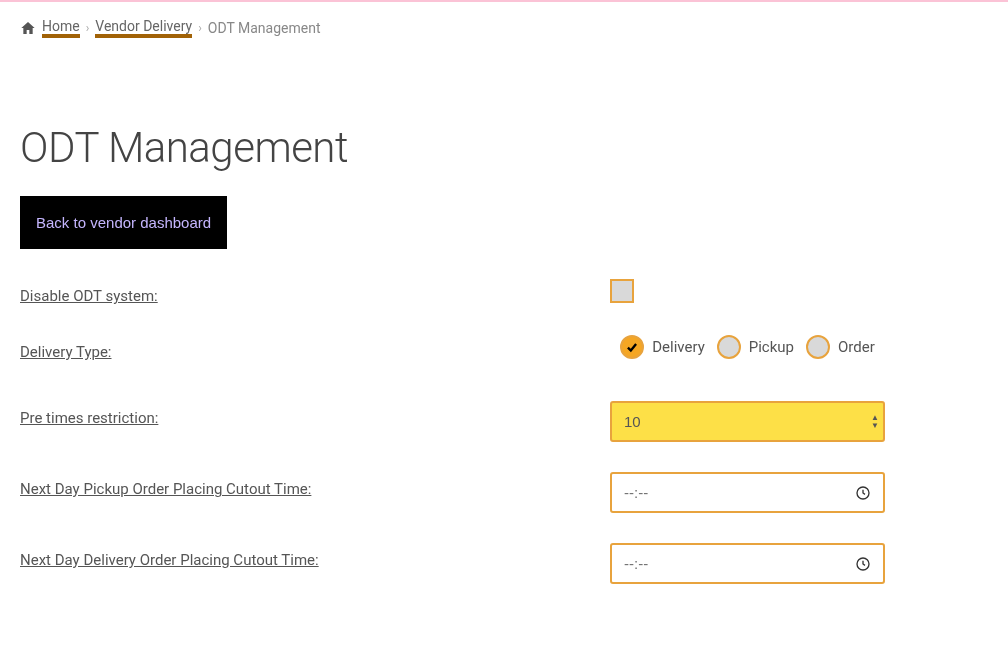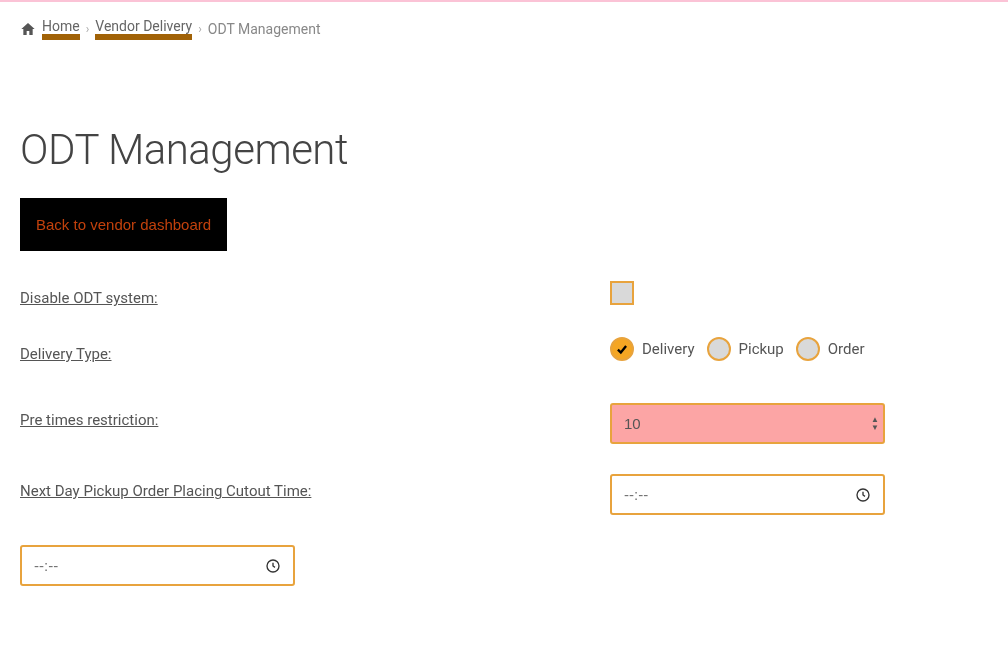--- a/index.html
+++ b/index.html
@@ -17,34 +17,34 @@
       display: flex;
       align-items: center;
       gap: 6px;
       font-size: 14px;
       color: #888;
       margin-bottom: 85px;
     }
     .breadcrumb a {
       color: #666;
       text-decoration: none;
-      border-bottom: 6px solid #a16207;
+      border-bottom: 4px solid #a16207;
     }
     .breadcrumb .sep { color: #aaa; font-size: 12px; }
     .home-icon { width: 16px; height: 16px; display: inline-block; }
     .page-title {
       font-size: 42px;
       font-weight: 300;
       color: #444;
       margin-bottom: 24px;
       letter-spacing: -0.5px;
     }
     .back-btn {
       background: #000;
-      color: #c2410c;
+      color: #c4b5fd;
       border: none;
       padding: 18px 16px;
       font-size: 15px;
       cursor: pointer;
       margin-bottom: 30px;
       display: inline-block;
     }
     .form-row {
       display: flex;
       align-items: flex-start;
@@ -69,20 +69,21 @@
       background: #d9d9d9;
       cursor: pointer;
     }
     .radio-wrap {
       display: flex;
       flex-wrap: wrap;
       align-items: center;
       gap: 8px 12px;
       font-size: 15px;
       color: #555;
+      justify-content: center;
     }
     .radio-opt { display: inline-flex; align-items: center; gap: 8px; }
     .radio-circle {
       width: 24px;
       height: 24px;
       border-radius: 50%;
       border: 2px solid #e8a33d;
       background: #d9d9d9;
       cursor: pointer;
       display:flex; align-items:center; justify-content:center;
@@ -94,21 +95,21 @@
     .radio-circle svg { display:none; width:14px; height:14px; }
     .num-input, .time-input {
       width: 100%;
       padding: 10px 12px;
       font-size: 15px;
       border: 2px solid #e8a33d;
       border-radius: 3px;
       outline: none;
     }
     .num-input {
-      background: #fca5a5;
+      background: #fde047;
       color: #555;
     }
     .time-input {
       background: #fff;
       color: #888;
     }
     .time-wrap { position: relative; }
     .clock-icon {
       position: absolute;
       right: 14px;
@@ -211,20 +212,21 @@
           <svg viewBox="0 0 24 24" fill="none" stroke="#333" stroke-width="2">
               <circle cx="12" cy="12" r="9"></circle>
               <path d="M12 7v5l3 2"></path>
             </svg>
         </span>
       </div>
     </div>
   </div>
 
   <div class="form-row" style="margin-bottom:0;">
+    <div class="form-label">Next Day Delivery Order Placing Cutout Time:</div>
     <div class="form-control-area">
       <div class="time-wrap">
         <input type="text" class="time-input" placeholder="--:--" style="">
         <span class="clock-icon">
           <svg viewBox="0 0 24 24" fill="none" stroke="#333" stroke-width="2">
               <circle cx="12" cy="12" r="9"></circle>
               <path d="M12 7v5l3 2"></path>
             </svg>
         </span>
       </div>

